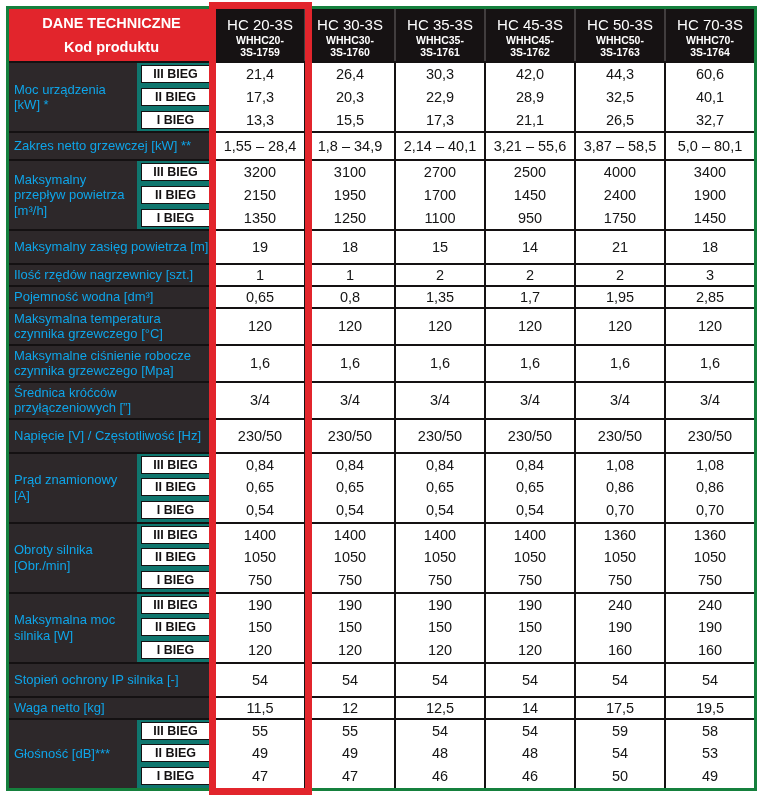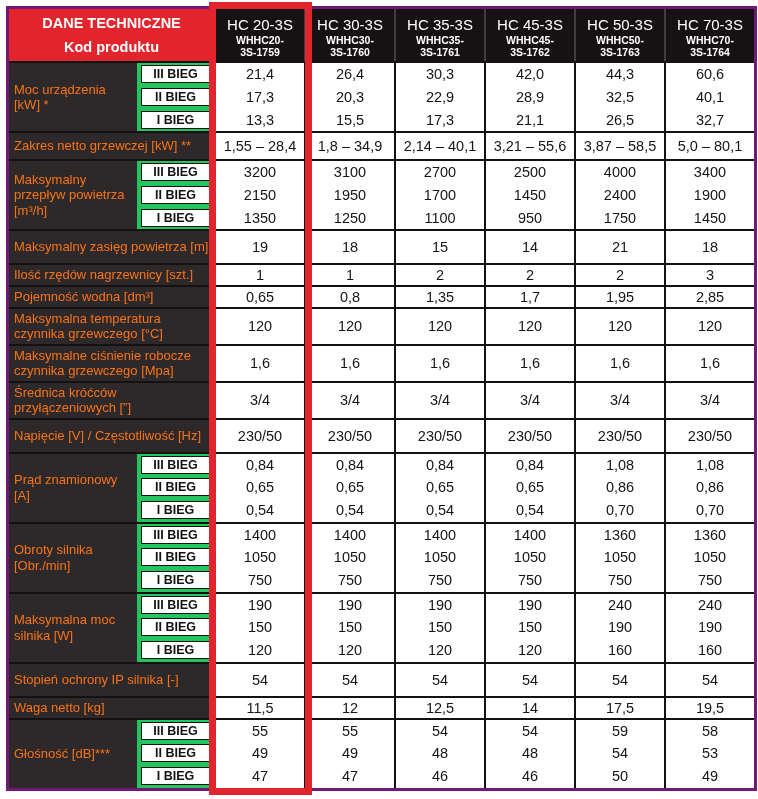--- a/index.html
+++ b/index.html
@@ -1,32 +1,32 @@
 <!DOCTYPE html>
 <html><head>
 <meta charset="utf-8">
 <style>
   html,body{margin:0;padding:0;background:#ffffff;}
   body{width:758px;height:799px;overflow:hidden;font-family:"Liberation Sans",sans-serif;}
   .page{position:relative;width:758px;height:799px;box-sizing:border-box;padding:6px;}
-  table.spec{border-collapse:separate;border-spacing:0;table-layout:fixed;width:746px;border:3px solid #701a75;}
+  table.spec{border-collapse:separate;border-spacing:0;table-layout:fixed;width:746px;border:3px solid #15803d;}
   th,td{box-sizing:border-box;padding:0;vertical-align:middle;}
   
   .redhead{background:#e2252c;color:#ffffff;text-align:center;font-size:14.5px;}
   .redhead .hline{line-height:24px;}
   .blackhead{background:#161213;color:#ffffff;text-align:center;border-left:2px solid #413d3e;}
   .blackhead .model{font-size:15px;font-weight:normal;line-height:19px;margin-top:3px;}
   .blackhead .codeline{font-size:10.5px;line-height:12px;}
   
   td.val{background:#ffffff;border-left:2px solid #141112;text-align:center;font-size:14.5px;color:#151515;}
   tr.sep td, tr.sep th{border-top:2px solid #141112;}
-  td.labelcell{background:#2d282a;color:#f97316;font-size:13px;padding:2px 5px;line-height:15.5px;}
+  td.labelcell{background:#2d282a;color:#0ea5e9;font-size:13px;padding:2px 5px;line-height:15.5px;}
   td.labelcell.left{text-align:left;}
   td.labelcell.center{text-align:left;}
-  td.biegtd{background:#22c55e;padding:2px 4px;}
+  td.biegtd{background:#0f766e;padding:2px 4px;}
   .bieg{background:#ffffff;border:1px solid #141112;color:#141112;font-size:12.5px;font-weight:bold;text-align:center;line-height:16px;height:18px;box-sizing:border-box;}
   
   .highlight{position:absolute;left:209px;top:2px;width:103px;height:793px;border:7px solid #e2252c;box-sizing:border-box;pointer-events:none;}
 </style>
 </head>
 <body>
 
 <div class="page">
   <table class="spec">
     <colgroup>

